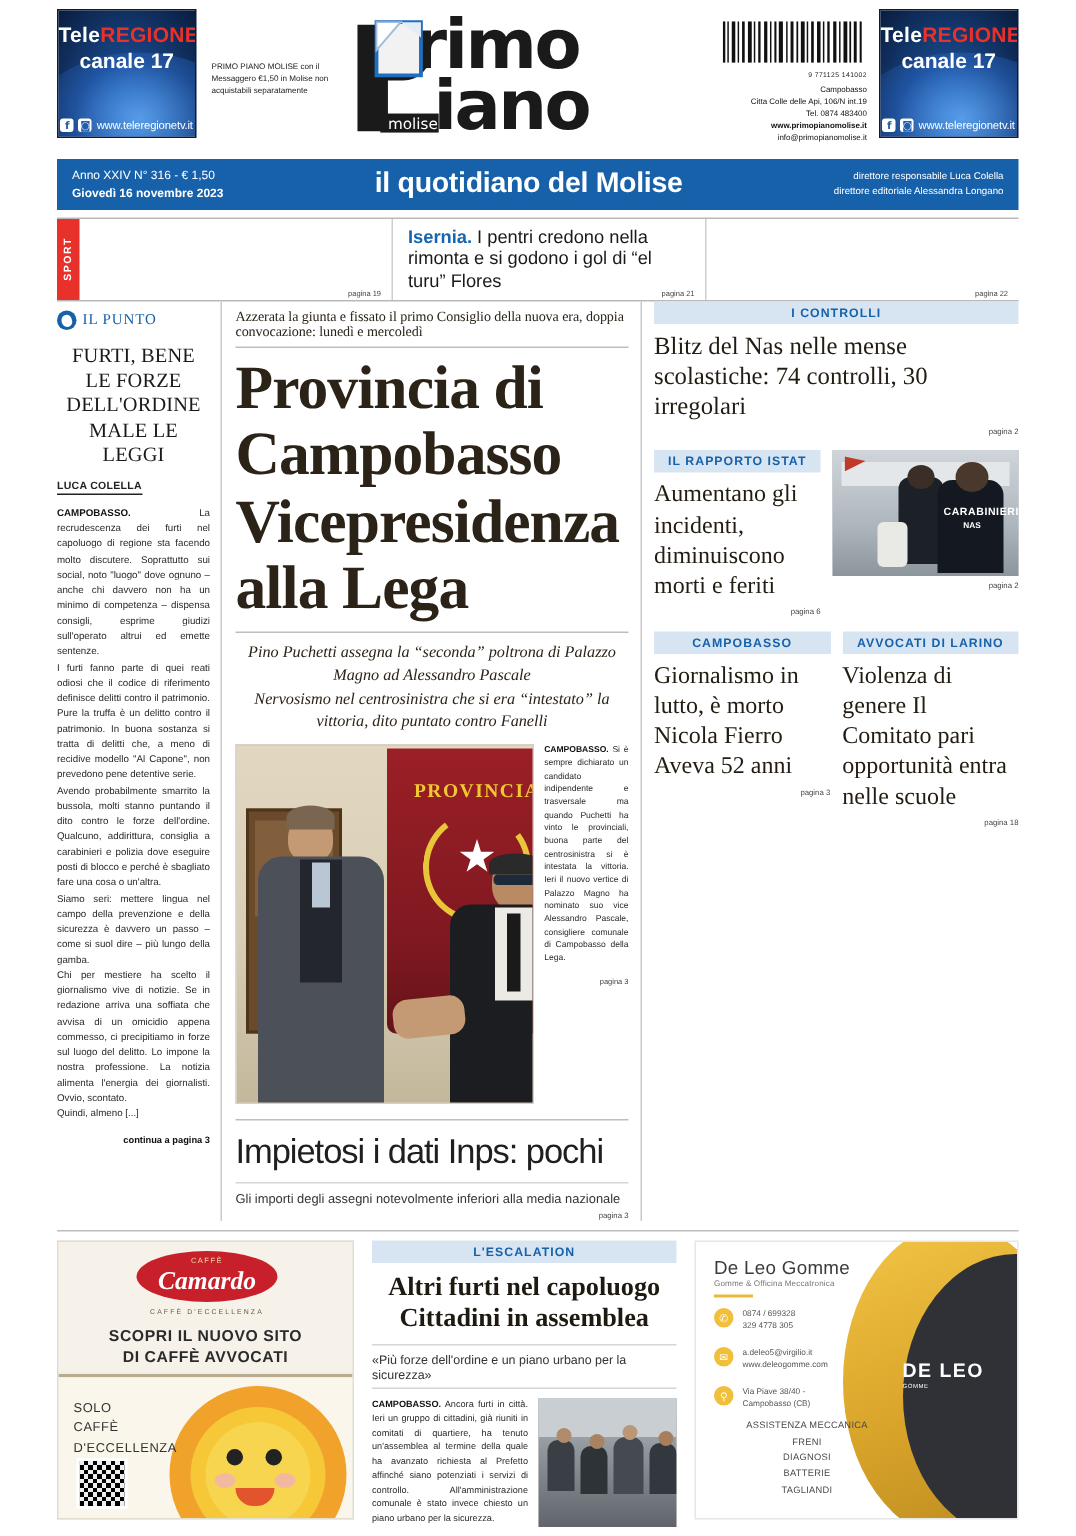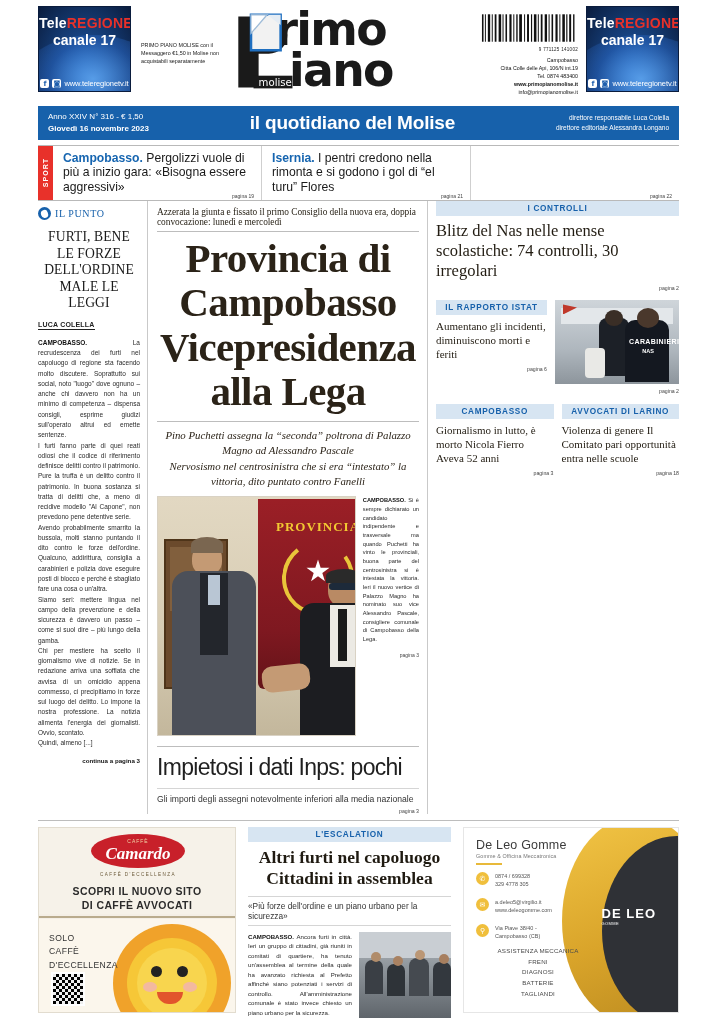--- a/index.html
+++ b/index.html
@@ -89,42 +89,42 @@
   .punto-body p { margin-bottom: 0; }
   .continua { margin-top: 8px; text-align: right; font-size: 6.2px; font-weight: bold; color: #111; }
 
   
   .kicker {
     font-family: "Liberation Serif", serif; font-size: 9.4px; color: #2a2419; letter-spacing: -.05px;
     border-bottom: 1px solid #bdbdbd; padding-bottom: 4px; margin-bottom: 2px;
   }
   .headline {
     font-family: "Liberation Serif", serif; font-weight: bold; color: #2b2318;
-    font-size: 41px; line-height: 1.08; letter-spacing: -.6px; text-align: center; margin-top: 4px;
+    font-size: 41px; line-height: 1.08; letter-spacing: -.6px; margin-top: 4px;
   }
   .sub-dek {
     font-family: "Liberation Serif", serif; font-style: italic; font-size: 10.8px; line-height: 1.42;
     color: #2b2318; text-align: center; margin-top: 8px; padding-top: 6px; border-top: 1px solid #bdbdbd;
   }
 
   
   .row2 { display: flex; margin-top: 7px; gap: 7px; }
   .photo-main { width: 296px; height: 240px; position: relative; overflow: hidden; background: #cbbfa8; border: 1px solid #d9d2c4; }
   .rail-text { width: 84px; font-size: 5.7px; line-height: 1.52; text-align: justify; color: #2a2a2a; }
   .rail-text b { font-weight: bold; color: #111; }
   .rail-pag { text-align: right; font-size: 5px; color: #444; margin-top: 8px; }
 
   .col-r { width: 252px; padding-left: 8px; border-left: 1px solid #c9c9c9; }
 
   .sect-label {
     background: #d7e5f2; color: #1761ab; font-weight: bold; font-size: 8.2px; letter-spacing: .7px;
     text-align: center; padding: 3px 0; margin-bottom: 5px;
   }
   .serif-head { font-family: "Liberation Serif", serif; font-size: 16.5px; line-height: 1.22; color: #221c12; }
-  .serif-head.sm { font-size: 11px; line-height: 1.26; }
+  .serif-head.sm { font-size: 16px; line-height: 1.26; }
   .pag-right { text-align: right; font-size: 5.2px; color: #444; margin-top: 4px; }
 
   .istat-row { display: flex; gap: 8px; margin-top: 9px; }
   .istat-left { width: 112px; }
   .istat-photo { width: 124px; height: 84px; position: relative; overflow: hidden; background: #9aa3ab; }
 
   .two-box { display: flex; gap: 8px; margin-top: 10px; }
   .two-box > div { flex: 1; }
 
   
@@ -271,21 +271,20 @@
       <div>direttore editoriale Alessandra Longano</div>
     </div>
   </div>
 
   <div class="sport-strip">
     <div class="sport-tab">
         <span>SPORT</span>
       </div>
 
     <div class="sport-item">
-      <div class="txt"><b>Campobasso.</b><span> Pergolizzi vuole di più a inizio gara: «Bisogna essere aggressivi»</span></div>
       <div class="pagref">pagina 19</div>
     </div>
 
     <div class="sport-item">
       <div class="txt"><b>Isernia.</b><span> I pentri credono nella rimonta e si godono i gol di “el turu” Flores</span></div>
       <div class="pagref">pagina 21</div>
     </div>
 
     <div class="sport-item">
       <div class="pagref">pagina 22</div>

